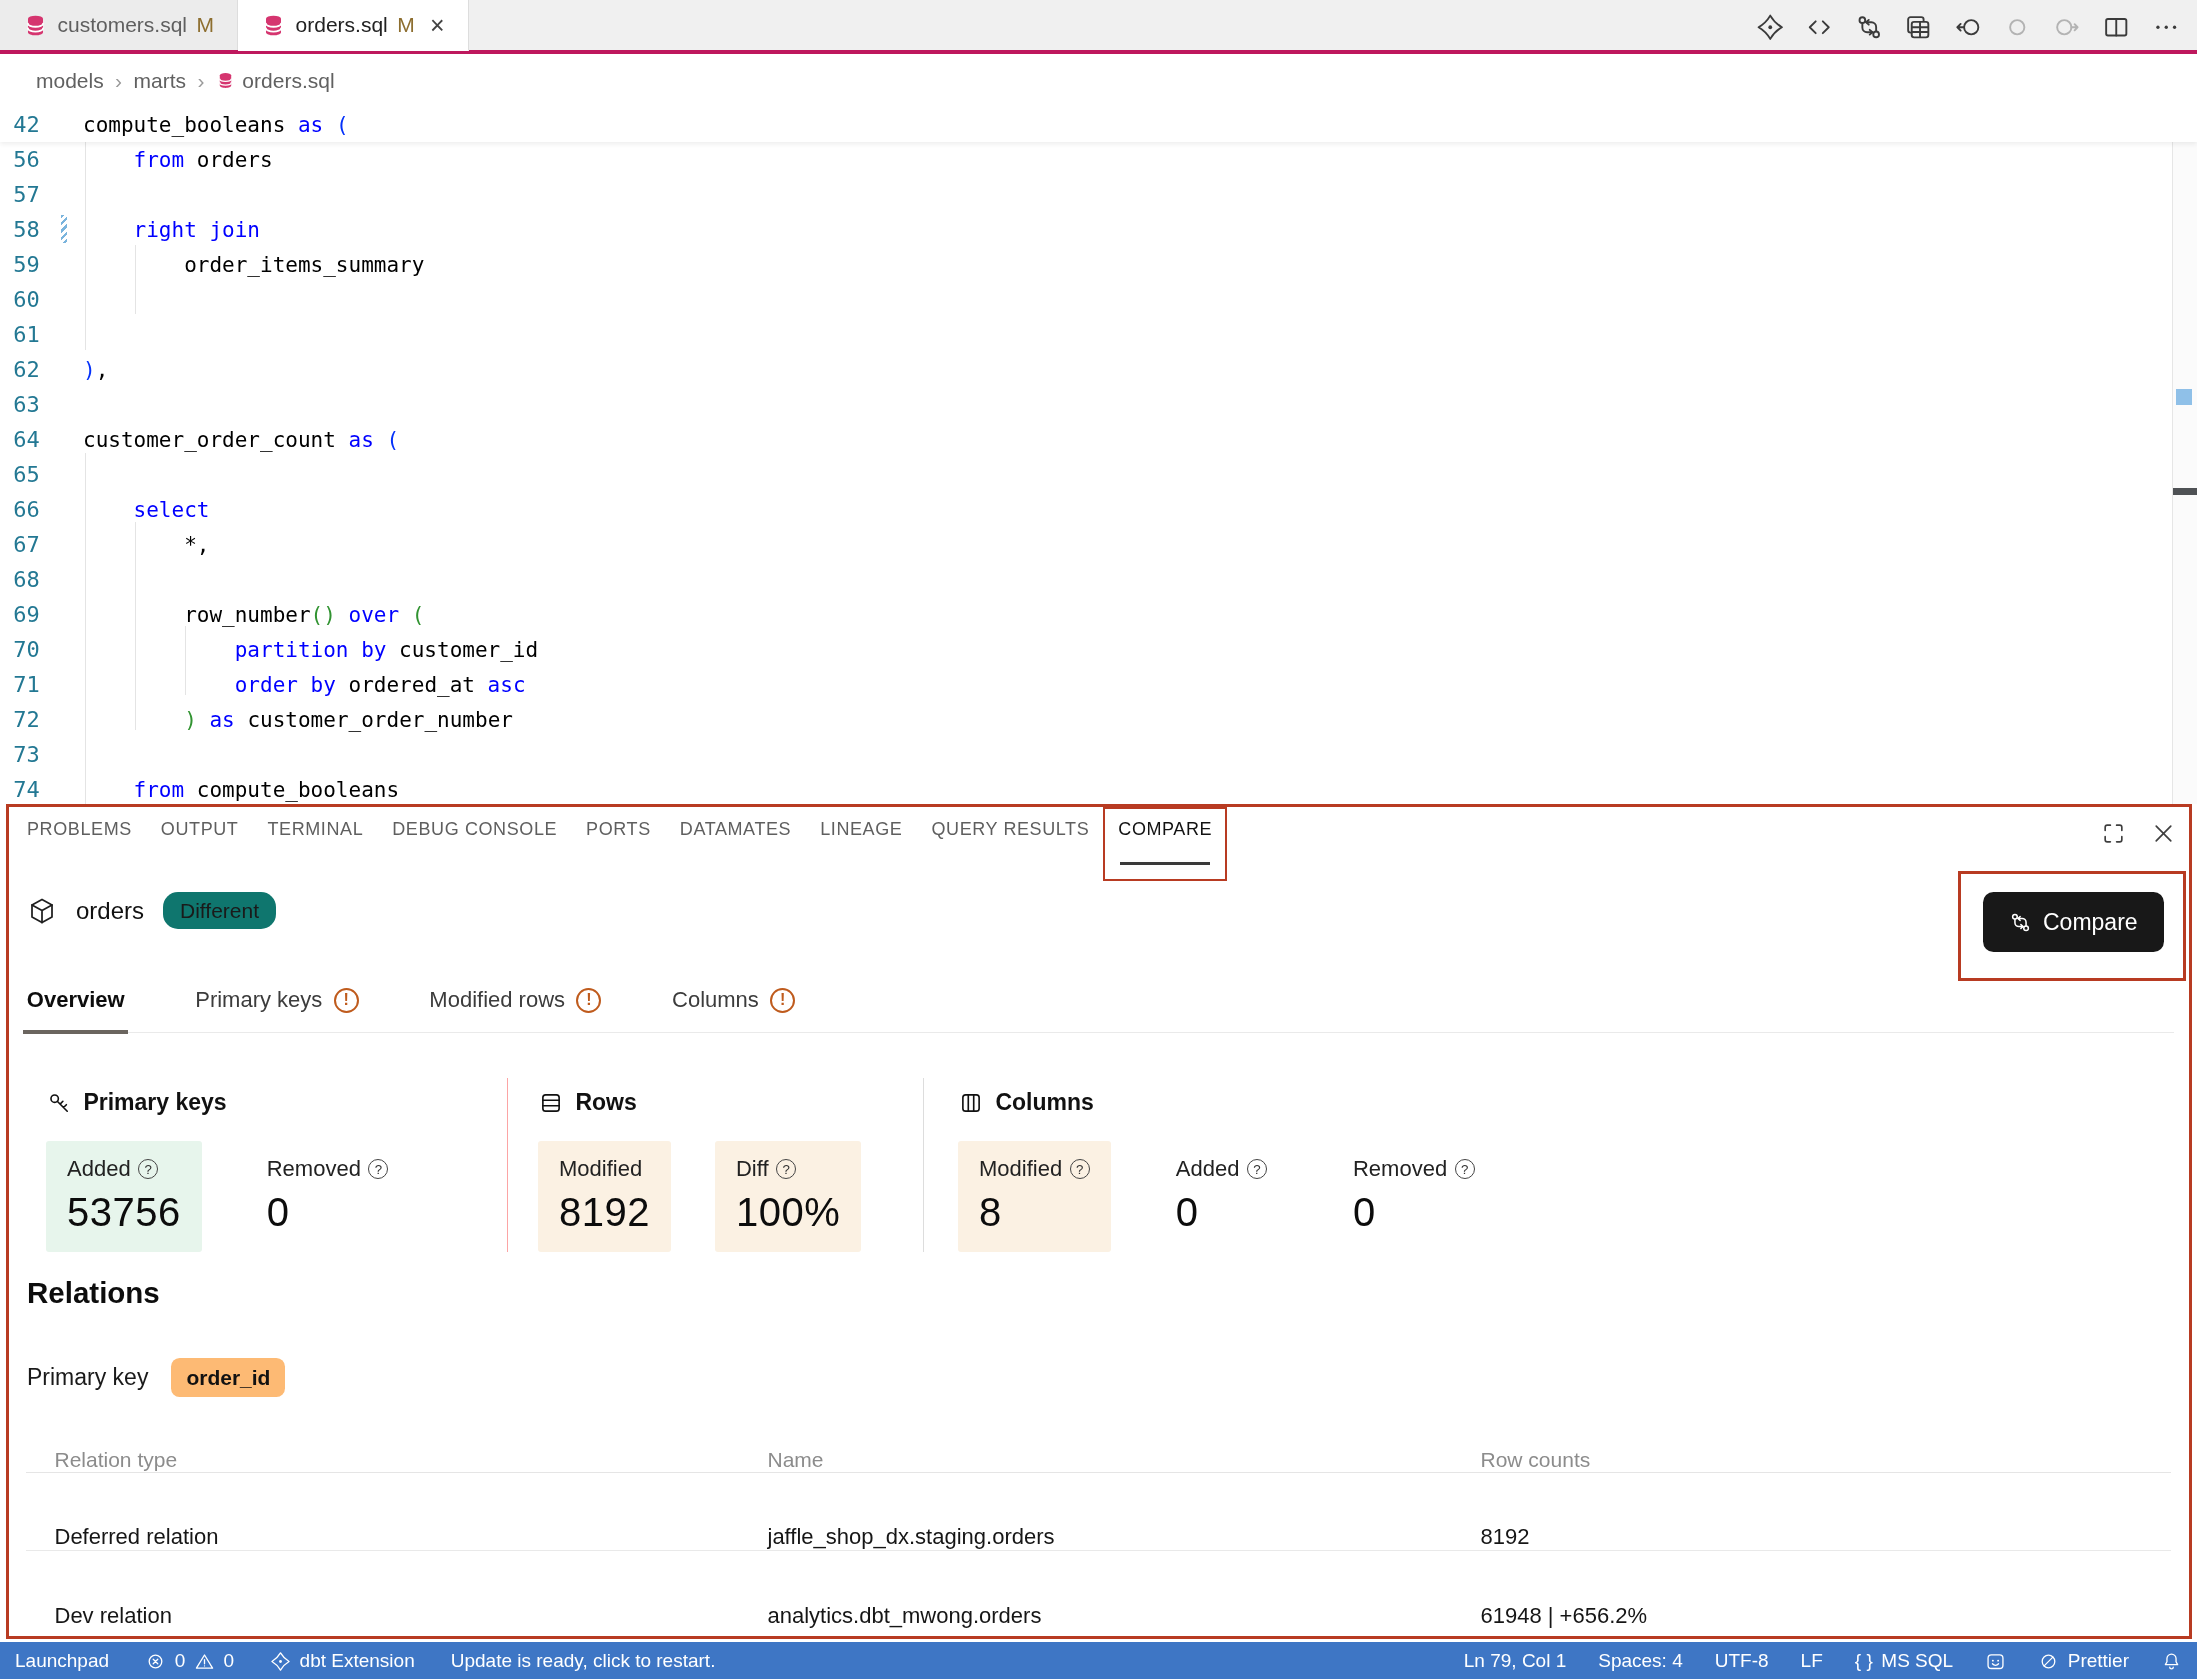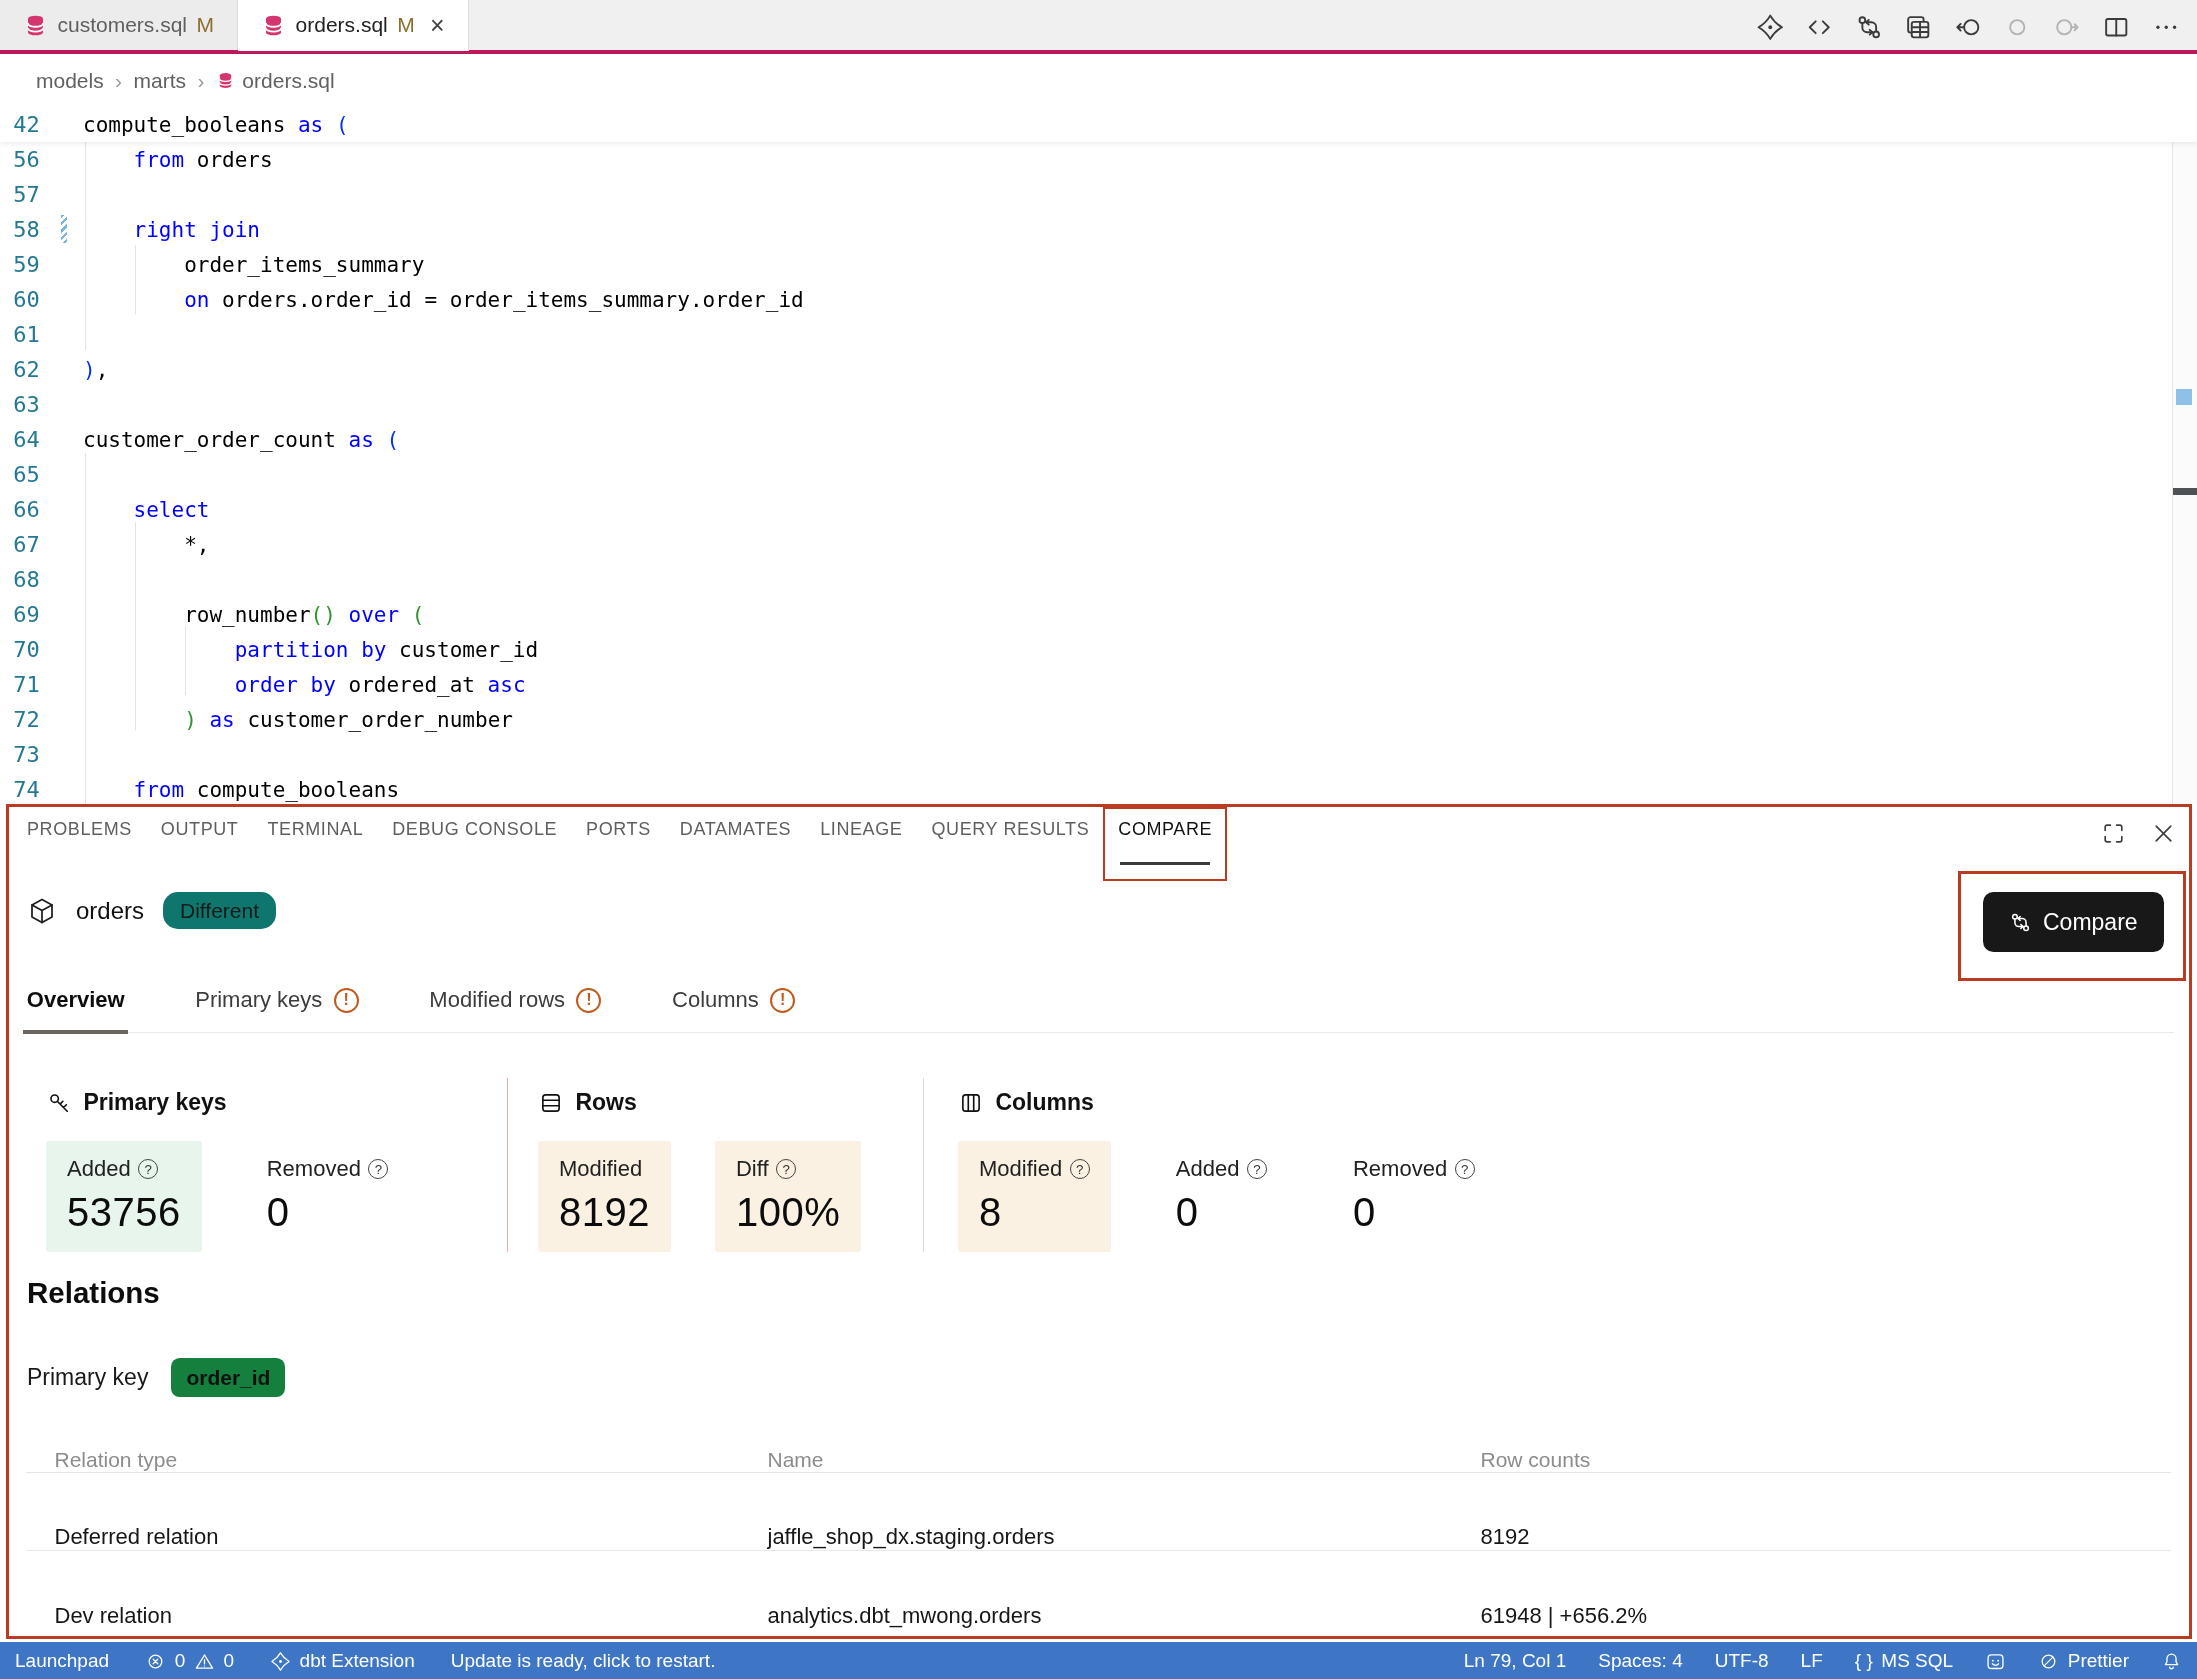--- a/index.html
+++ b/index.html
@@ -82,21 +82,21 @@
   .stat-group.g3{border-left:1px solid #ddd;padding-left:34px}
   .stat-title{display:flex;align-items:center;gap:11.4px;font-size:23px;font-weight:700;color:#111}
   .cards{display:flex;gap:44px;margin-top:25px;align-items:flex-start}
   .card{border-radius:3px;padding:15px 21px 17px 21px;min-width:86px}
   .card.green{background:var(--card_green)} .card.cream{background:var(--card_cream)}
   .card-label{display:flex;align-items:center;font-size:22px;color:#222}
   .card-value{font-size:40px;font-weight:500;color:#0c0c0c;margin-top:7.6px;letter-spacing:0.5px}
 
   .relations-h{position:absolute;left:27px;top:472px;font-size:29.5px;font-weight:700;color:#0d0d0d}
   .pk-row{position:absolute;left:27px;top:554px;display:flex;align-items:center;gap:23px;font-size:23px;color:#1a1a1a}
-  .pk-pill{background:#15803d;border-radius:8.6px;padding:7.6px 15px;font-size:21px;font-weight:700;color:#111}
+  .pk-pill{background:#fdba74;border-radius:8.6px;padding:7.6px 15px;font-size:21px;font-weight:700;color:#111}
 
   .rel-table{position:absolute;left:26px;top:620px;right:26px}
   .tr{display:flex;align-items:flex-end}
   .tr.head{height:49px;color:#8c8c8c;font-size:21px;border-bottom:1px solid #e5e5e5}
   .tr.row{height:78px;font-size:22px;color:#161616;border-bottom:1px solid #e9e9e9}
   .tr.row:last-child{border-bottom:none}
   .td{padding-left:28.5px}
   .td.c1{width:713px} .td.c2{width:713px} .td.c3{flex:1}
 
   
@@ -240,21 +240,20 @@
           <div class="mod-marker" style="top: 2.9px;"></div>
           <span class="num">58</span>
           <span class="ltext"><span class="pl">    </span><span class="kw">right join</span></span>
         </div>
         <div class="line">
           <span class="num">59</span>
           <span class="ltext"><span class="pl">        order_items_summary</span></span>
         </div>
         <div class="line">
           <span class="num">60</span>
-          <span class="ltext"><span class="pl">        </span><span class="kw">on</span><span class="pl"> orders.order_id = order_items_summary.order_id</span></span>
         </div>
         <div class="line">
           <span class="num">61</span>
           <span class="ltext"></span>
         </div>
         <div class="line">
           <span class="num">62</span>
           <span class="ltext"><span class="b1">)</span><span class="pl">,</span></span>
         </div>
         <div class="line">

